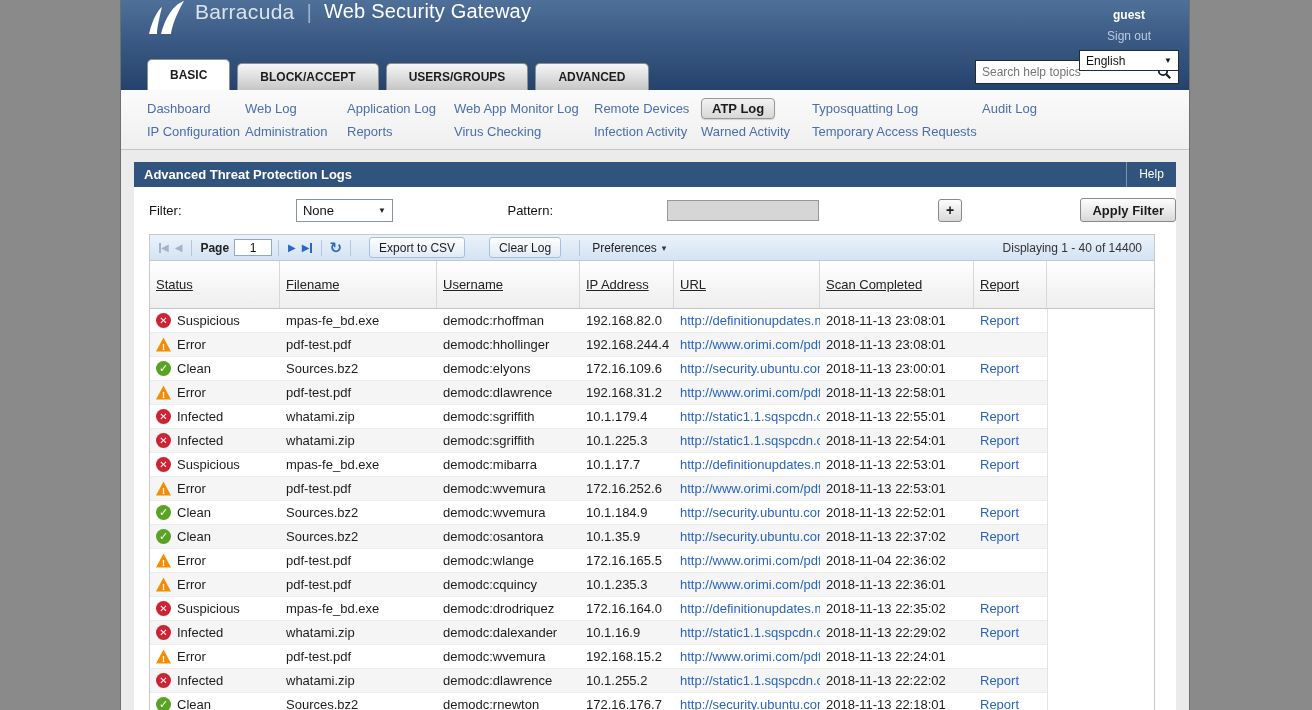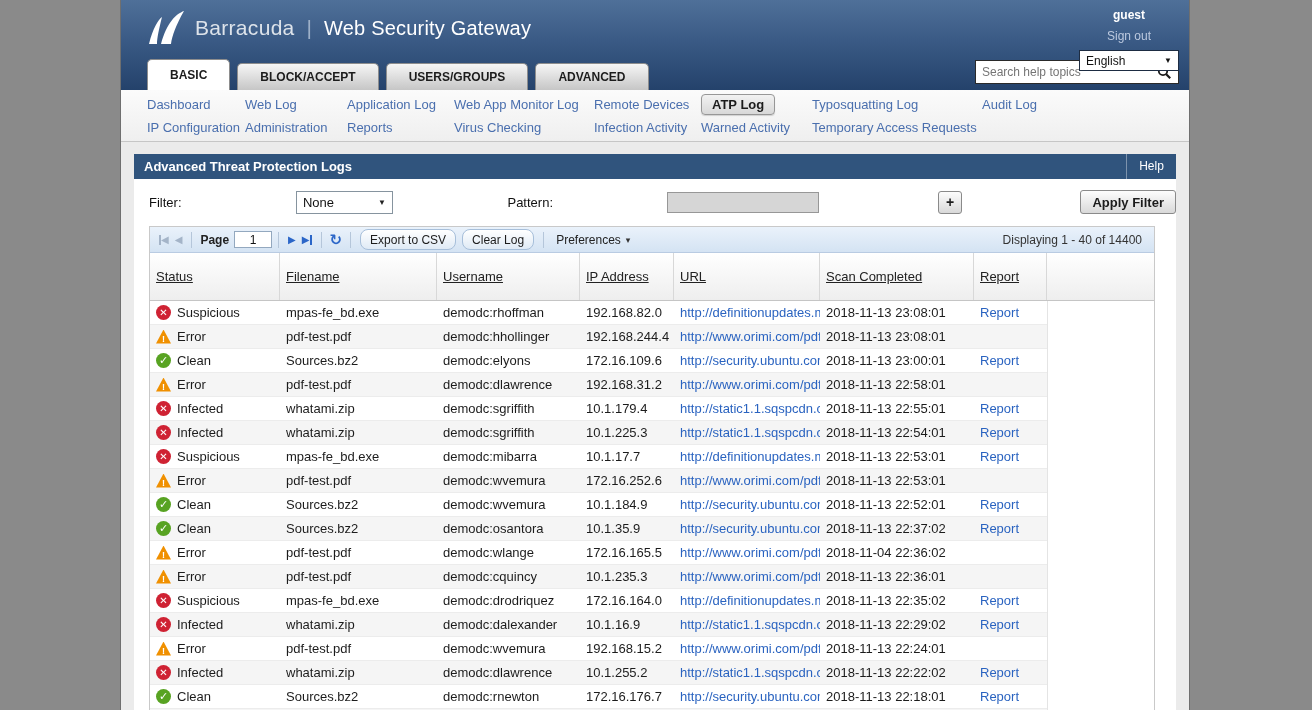--- a/index.html
+++ b/index.html
@@ -5,21 +5,21 @@
   * { box-sizing: border-box; margin: 0; padding: 0; }
   html,body { width:1312px; height:710px; overflow:hidden; }
   body { font-family:"Liberation Sans","DejaVu Sans",sans-serif; background:#8a8a8a; }
   .page { width:1312px; height:710px; position:relative; }
   .window { position:absolute; left:120px; top:0; width:1070px; height:710px;
             background:#ebebeb; border-left:1px solid #6f6f6f; border-right:1px solid #6f6f6f;
             display:flex; flex-direction:column; overflow:hidden; }
 
   
   .masthead { background:linear-gradient(180deg,#4f7099 0%,#3a5a85 45%,#24426b 100%); height:90px; flex:none; position:relative; }
-  .logo-row { display:flex; align-items:center; height:56px; padding-left:22px; }
+  .logo-row { display:flex; height:56px; padding-left:22px; }
   .brand { color:#dde3ea; font-size:21px; margin-left:8px; letter-spacing:.3px; }
   .brand-sep { color:#9db0c8; font-size:21px; margin:0 12px; font-weight:300; }
   .product { color:#ffffff; font-size:20px; letter-spacing:.2px; }
   .userbox { position:absolute; top:8px; right:10px; display:flex; align-items:center; gap:7px;flex-direction:column; }
   .user { color:#fff; font-weight:bold; font-size:12px; }
   .signout { color:#bcc9df; font-size:12px; cursor:pointer; text-decoration:none; }
   .lang-select { width:100px; height:21px; background:#fff; border:1px solid #1d2c42; display:flex; align-items:center; justify-content:space-between; padding:0 6px; font-size:12px; color:#111; cursor:pointer; }
   .lang-select .caret { font-size:8px; color:#111; }
 
   
@@ -27,21 +27,21 @@
   .tab { background:linear-gradient(180deg,#f6f6f6,#c6c6c6); border:1px solid #8d8d8d; border-bottom:none;
          border-radius:5px 5px 0 0; height:27px; line-height:26px; padding:0 22px; font-size:12px;
          font-weight:bold; color:#1c1c1c; margin-right:7px; cursor:pointer; }
   .tab.active { background:#fff; height:31px; line-height:31px; }
   .helpsearch { margin-left:auto; margin-right:10px; margin-bottom:6px; width:204px; height:24px; background:#fff;
                 border:1px solid #2a2a2a; display:flex; align-items:center; padding:0 6px; }
   .helpsearch input { flex:1; border:none; outline:none; font-size:12px; color:#333; font-family:inherit; background:transparent; }
   .helpsearch svg { flex:none; cursor:pointer; }
 
   
-  .navbar { background:linear-gradient(180deg,#fbfbfb,#efefef); border-bottom:1px solid #c6c6c6; height:52px; flex:none;
+  .navbar { background:linear-gradient(180deg,#fbfbfb,#efefef); border-bottom:1px solid #c6c6c6; height:60px; flex:none;
             display:grid; grid-template-columns:98px 102px 107px 140px 107px 111px 170px 1fr;
             align-content:center; row-gap:8px; padding-left:26px;text-align:center; }
   .navlink { color:#4a6fae; font-size:13px; text-decoration:none; cursor:pointer; white-space:nowrap; justify-self:start; }
   .navlink.active { background:linear-gradient(180deg,#f2f2f2,#d8d8d8); border:1px solid #979797; border-radius:4px;
                     padding:2px 10px; color:#1c1c1c; font-weight:bold; margin:-3px 0; box-shadow:0 1px 1px rgba(0,0,0,.15); }
 
   
   .content { flex:1; background:#ebebeb; padding:12px 13px 0 13px; overflow:hidden; }
   .panel { background:#ffffff; height:100%; }
   .titlebar { background:#30547d; height:25px; display:flex; align-items:center; color:#fff; }
@@ -63,21 +63,21 @@
               display:flex; align-items:center; padding:0 6px; font-size:12px; color:#222; }
   .tsep { width:1px; height:16px; background:#b5c6da; margin:0 6px; flex:none; }
   .pgbtn { display:flex; align-items:center; cursor:pointer; padding:0 3px; flex:none; }
   .pgbtn .tri { font-size:10px; }
   .pgbtn .bar { width:2px; height:10px; flex:none; }
   .pgbtn.on { color:#2b66c8; } .pgbtn.on .bar { background:#2b66c8; }
   .pgbtn.off { color:#a4b4c8; cursor:default; } .pgbtn.off .bar { background:#a4b4c8; }
   .page-lbl { font-weight:bold; margin:0 5px 0 2px; }
   .page-input { width:38px; height:17px; border:1px solid #93a8bf; font-size:12px; text-align:center; font-family:inherit; color:#111; }
   .refresh { color:#2b66c8; font-size:15px; font-weight:bold; cursor:pointer; padding:0 2px; }
-  .tbtn { height:21px; padding:0 9px; font-size:12px; margin:0 3px; border:1px solid #a7bfda; background:linear-gradient(180deg,#ffffff,#dfeaf5); border-radius:8px; color:#1c1c1c; cursor:pointer; font-family:inherit; }
+  .tbtn { height:21px; padding:0 9px; font-size:12px; margin:0 12px; border:1px solid #a7bfda; background:linear-gradient(180deg,#ffffff,#dfeaf5); border-radius:3px; color:#1c1c1c; cursor:pointer; font-family:inherit; }
   .prefs { display:flex; align-items:center; gap:5px; cursor:pointer; padding:0 6px; }
   .prefs .caret { font-size:9px; color:#333; }
   .displaying { margin-left:auto; color:#333; font-size:12px; padding-right:6px; }
 
   .ghead { display:grid; grid-template-columns:130px 157px 143px 94px 146px 154px 73px 1fr;
            background:linear-gradient(180deg,#ffffff,#eeeeee); border-bottom:1px solid #c5c5c5; }
   .ghead .hc { font-size:13px; color:#222; padding:16px 6px; border-right:1px solid #d8d8d8; white-space:nowrap; overflow:hidden; cursor:pointer;text-decoration:underline; }
   .ghead .hc:last-child { border-right:none; }
 
   .gbody .row { display:grid; grid-template-columns:130px 157px 143px 94px 146px 154px 73px 1fr; }

